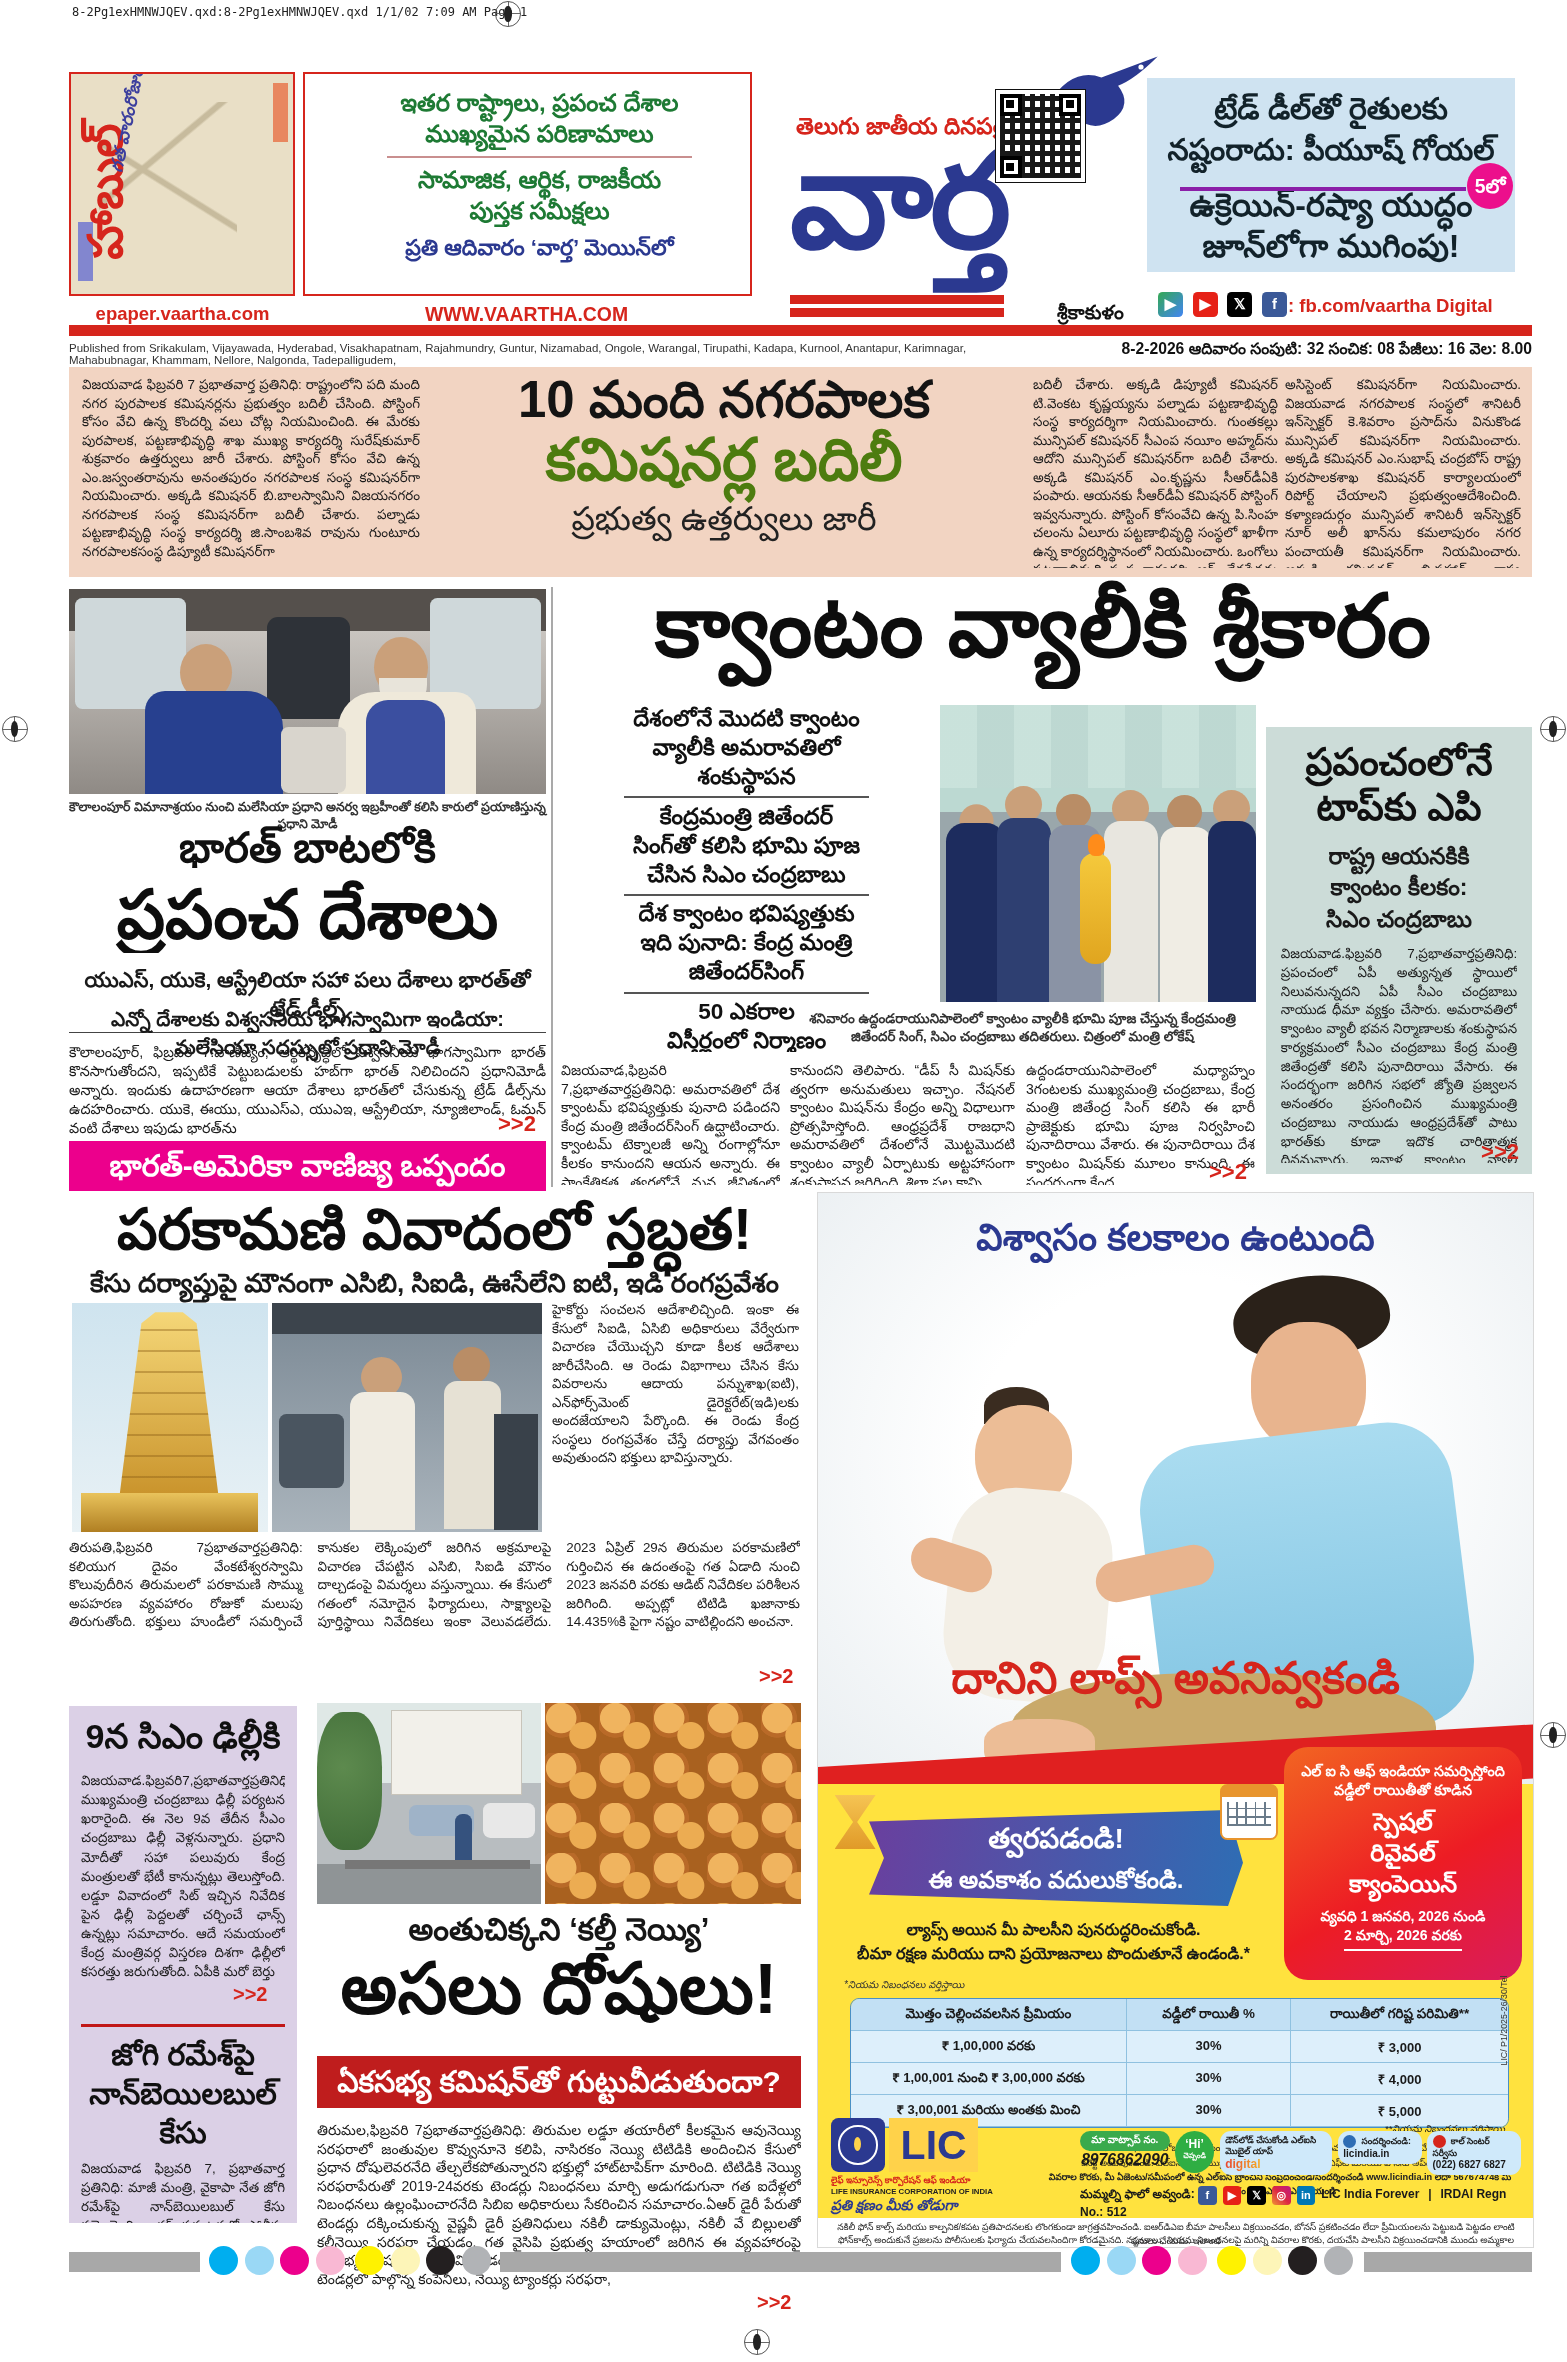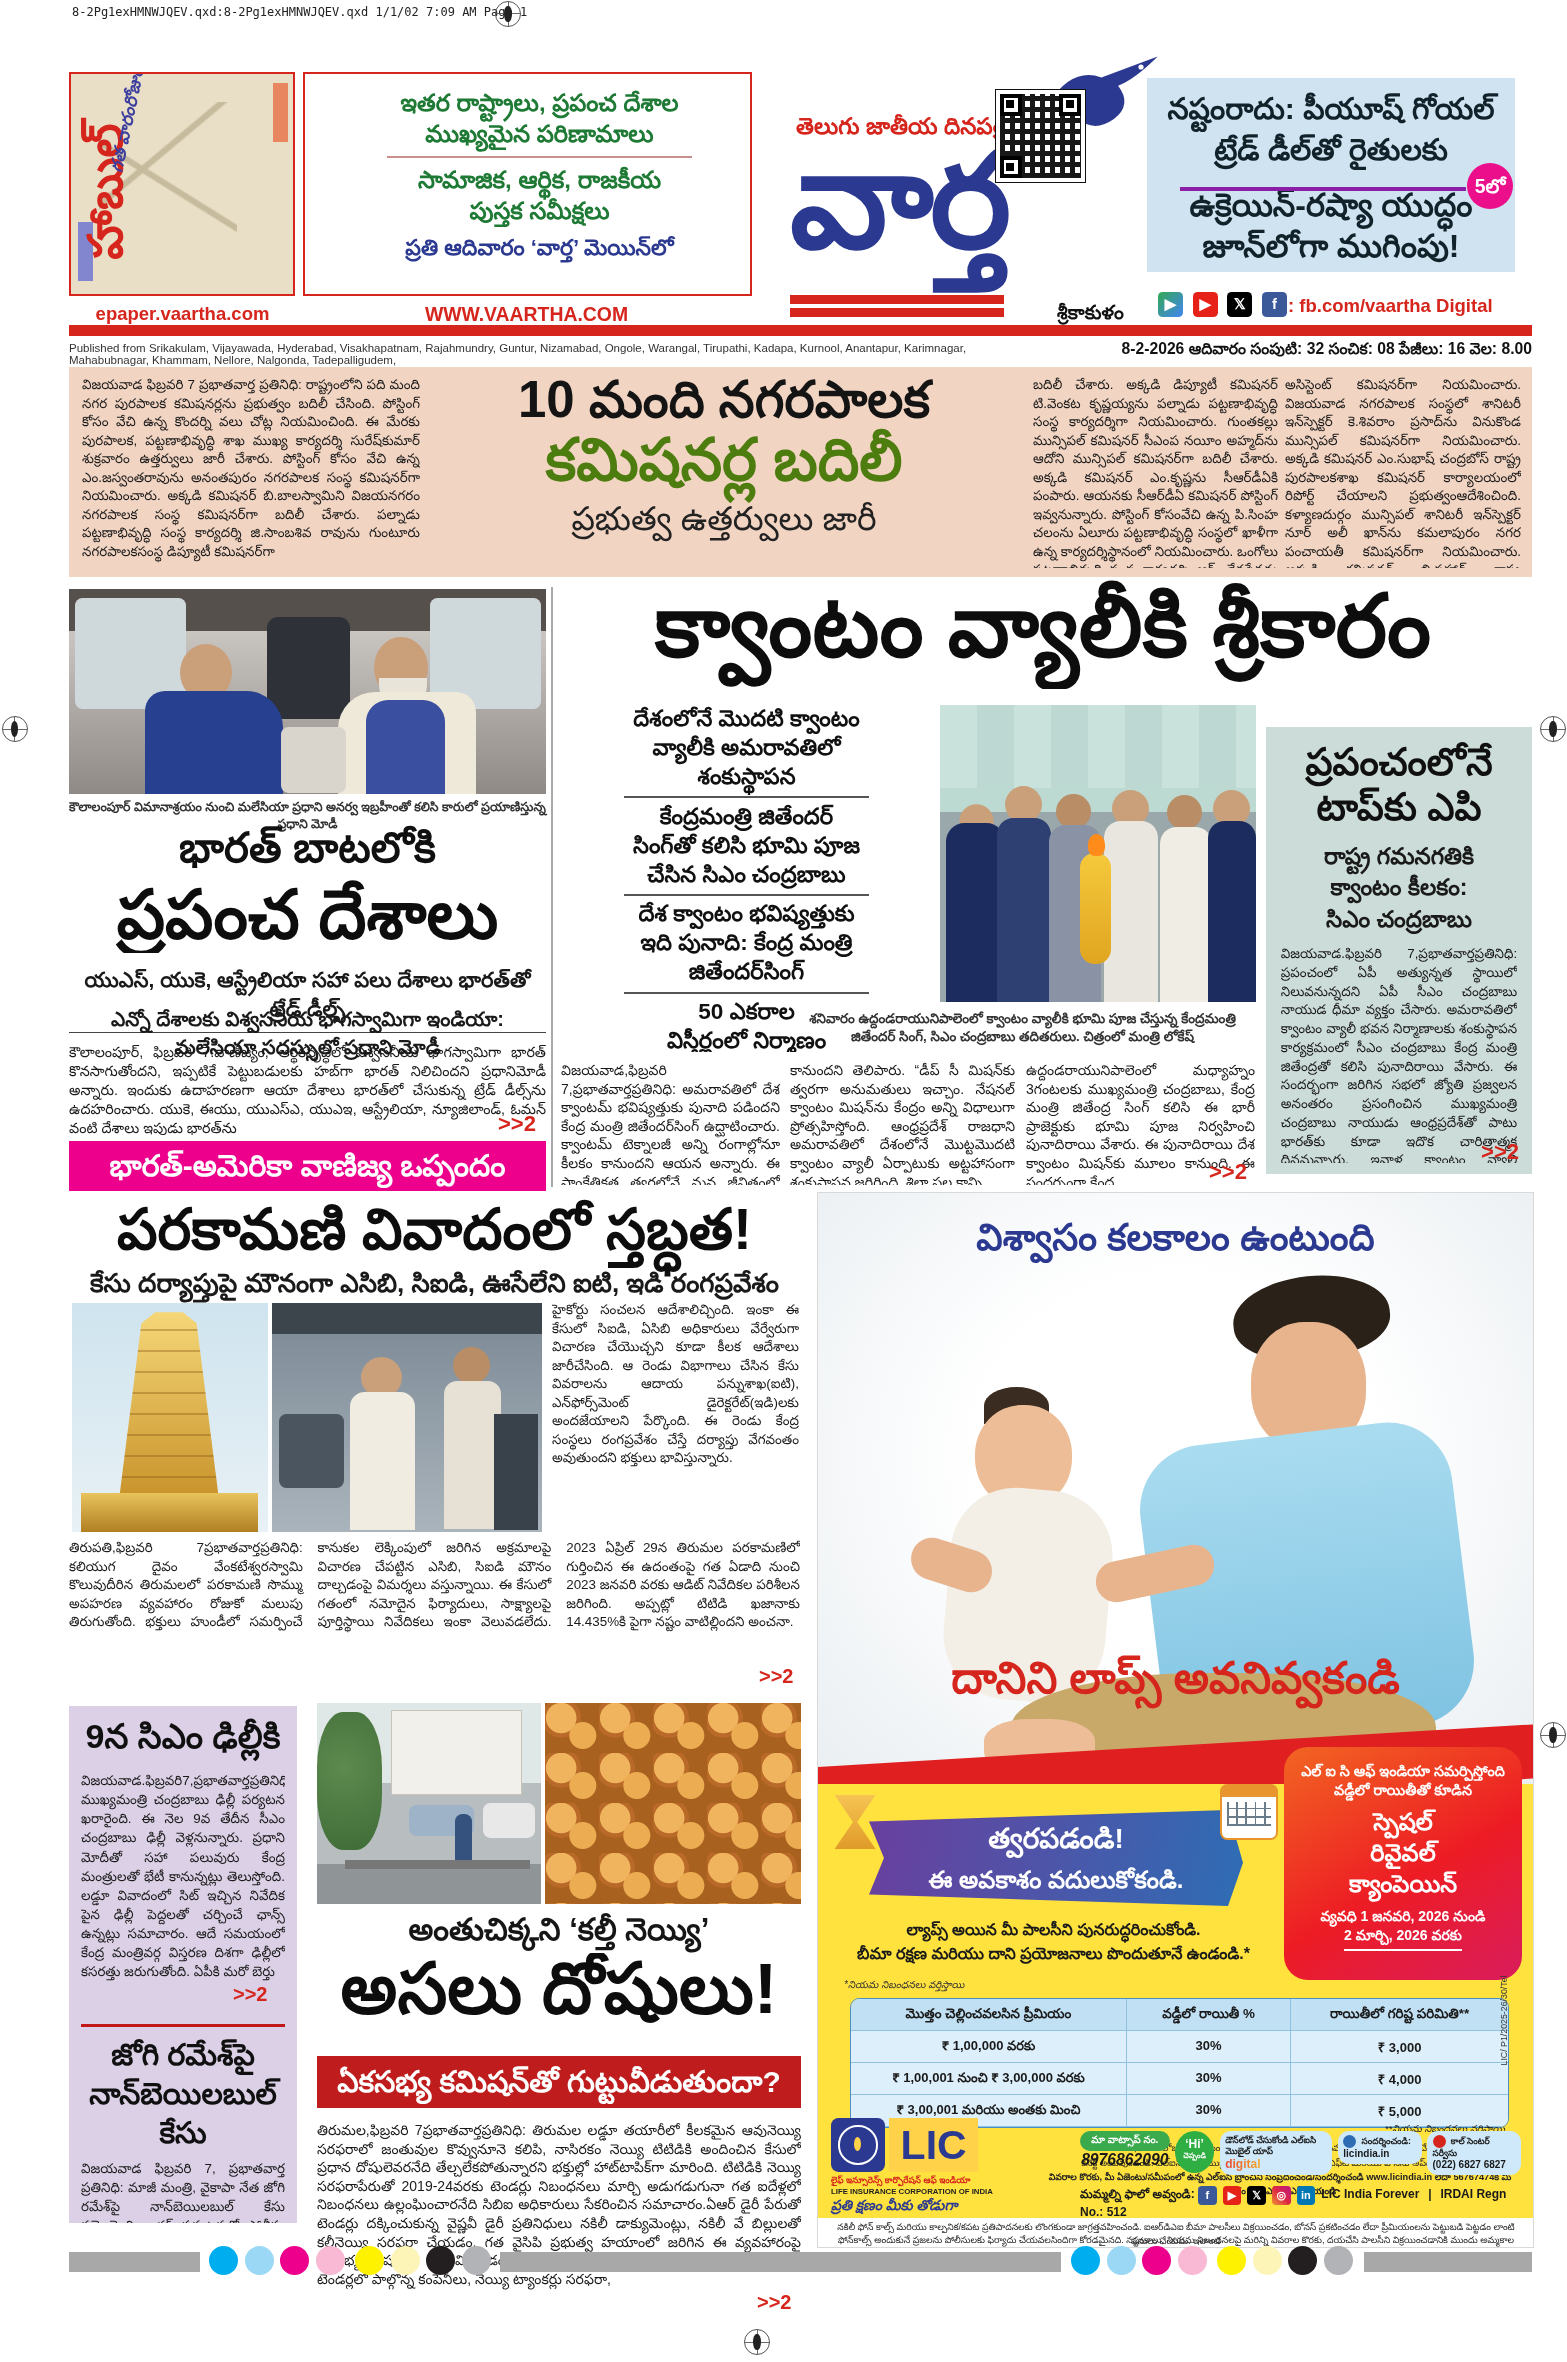--- a/index.html
+++ b/index.html
@@ -178,22 +178,22 @@
   <div class="abs ct bold" style="left:1026px;top:301px;width:129px;font-size:19.4px;color:#111;">శ్రీకాకుళం</div>
 
   <div id="qr" class="abs" style="left:995px;top:89px;width:89px;height:92px;">
     <div class="pat"></div>
     <div class="f" style="left:3.7px;top:3.7px;"></div>
     <div class="f" style="right:3.7px;top:3.7px;"></div>
     <div class="f" style="left:3.7px;bottom:3.7px;"></div>
   </div>
 
   <div id="right-promo" class="abs hide" style="left:1147px;top:78px;width:368px;height:194px;padding-top:11px;box-sizing:border-box;">
+    <div class="l1">ట్రేడ్ డీల్‌తో రైతులకు</div>
     <div class="l1">నష్టంరాదు: పీయూష్ గోయల్</div>
-    <div class="l1">ట్రేడ్ డీల్‌తో రైతులకు</div>
     <div id="rp-line"></div>
     <div id="rp-badge">5లో</div>
     <div class="l2" style="margin-top:14.8px;">ఉక్రెయిన్-రష్యా యుద్ధం</div>
     <div class="l2">జూన్‌లోగా ముగింపు!</div>
   </div>
 
   <div class="abs" style="left:1158px;top:292px;">
     <span class="sicon" style="background:linear-gradient(135deg,#34a853,#4285f4);">▶</span>
     <span class="sicon" style="background:#e62117;">▶</span>
     <span class="sicon" style="background:#000;">𝕏</span>
@@ -272,21 +272,21 @@
   <div class="abs caption" style="left:790px;top:1010px;width:465px;font-size:13.4px;">శనివారం ఉద్దండరాయునిపాలెంలో క్వాంటం వ్యాలీకి భూమి పూజ చేస్తున్న కేంద్రమంత్రి జితేందర్ సింగ్, సిఎం చంద్రబాబు తదితరులు. చిత్రంలో మంత్రి లోకేష్</div>
 
   <div class="abs body-md jt hide" style="left:561px;top:1061px;width:219px;height:124px;">విజయవాడ,ఫిబ్రవరి 7,ప్రభాతవార్తప్రతినిధి: అమరావతిలో దేశ క్వాంటమ్ భవిష్యత్తుకు పునాది పడిందని కేంద్ర మంత్రి జితేందర్‌సింగ్ ఉద్ఘాటించారు. క్వాంటమ్ టెక్నాలజీ అన్ని రంగాల్లోనూ కీలకం కానుందని ఆయన అన్నారు. ఈ సాంకేతికత త్వరలోనే మన జీవితంలో భాగం</div>
   <div class="abs body-md jt hide" style="left:790px;top:1061px;width:225px;height:124px;">కానుందని తెలిపారు. “డీప్ సీ మిషన్‌కు త్వరగా అనుమతులు ఇచ్చాం. నేషనల్ క్వాంటం మిషన్‌ను కేంద్రం అన్ని విధాలుగా ప్రోత్సహిస్తోంది. ఆంధ్రప్రదేశ్ రాజధాని అమరావతిలో దేశంలోనే మొట్టమొదటి క్వాంటం వ్యాలీ ఏర్పాటుకు అట్టహాసంగా శంకుస్థాపన జరిగింది. శిలా ఫల కాన్ని</div>
   <div class="abs body-md jt hide" style="left:1026px;top:1061px;width:229px;height:124px;">ఉద్దండరాయునిపాలెంలో మధ్యాహ్నం 3గంటలకు ముఖ్యమంత్రి చంద్రబాబు, కేంద్ర మంత్రి జితేంద్ర సింగ్ కలిసి ఈ భారీ ప్రాజెక్టుకు భూమి పూజ నిర్వహించి పునాదిరాయి వేశారు. ఈ పునాదిరాయి దేశ క్వాంటం మిషన్‌కు మూలం కానుంది. ఈ సందర్భంగా కేంద్ర</div>
   <div class="abs more" style="left:1209px;top:1159px;font-size:22px;">&gt;&gt;2</div>
 
   <div id="teal" class="abs hide" style="left:1266px;top:727px;width:266px;height:447px;">
     <div class="h">ప్రపంచంలోనే</div>
     <div class="h">టాప్‌కు ఎపి</div>
-    <div class="d" style="margin-top:11px;">రాష్ట్ర గమనగతికి</div>
+    <div class="d" style="margin-top:11px;">రాష్ట్ర ఆయనకికి</div>
     <div class="d" style="margin-top:0;">క్వాంటం కీలకం:</div>
     <div class="d" style="margin-top:0;">సిఎం చంద్రబాబు</div>
     <div class="b hide" style="height:218px;">విజయవాడ.ఫిబ్రవరి 7,ప్రభాతవార్తప్రతినిధి: ప్రపంచంలో ఏపీ అత్యున్నత స్థాయిలో నిలువనున్నదని ఏపీ సీఎం చంద్రబాబు నాయుడ ధీమా వ్యక్తం చేసారు. అమరావతిలో క్వాంటం వ్యాలీ భవన నిర్మాణాలకు శంకుస్థాపన కార్యక్రమంలో సీఎం చంద్రబాబు కేంద్ర మంత్రి జితేంద్రతో కలిసి పునాదిరాయి వేసారు. ఈ సందర్భంగా జరిగిన సభలో జ్యోతి ప్రజ్వలన అనంతరం ప్రసంగించిన ముఖ్యమంత్రి చంద్రబాబు నాయుడు ఆంధ్రప్రదేశ్‌తో పాటు భారత్‌కు కూడా ఇదొక చారిత్రాత్మక దినమన్నారు. ఇవాళ క్వాంటం వ్యాలీ భవనాలకు</div>
     <div class="more" style="position:absolute;right:13px;bottom:9.2px;font-size:22px;">&gt;&gt;2</div>
   </div>
 
   <div class="abs ct bold hide" style="left:69px;top:824px;width:477px;font-size:42px;color:#101010;">భారత్ బాటలోకి</div>
   <div class="abs ct hide" style="left:69px;top:875px;width:477px;font-size:68px;font-weight:800;color:#0d0d0d;line-height:1.15;">ప్రపంచ దేశాలు</div>
   <div class="abs ct bold hide" style="left:69px;top:968px;width:477px;font-size:21px;border-bottom:1.8px solid #444;padding-bottom:5.5px;">యుఎస్, యుకె, ఆస్ట్రేలియా సహా పలు దేశాలు భారత్‌తో ట్రేడ్ డీల్స్</div>
   <div class="abs ct bold hide" style="left:69px;top:1008px;width:477px;font-size:20px;">ఎన్నో దేశాలకు విశ్వసనీయ భాగస్వామిగా ఇండియా: మలేసియా సదస్సులో ప్రధాని మోడీ</div>

